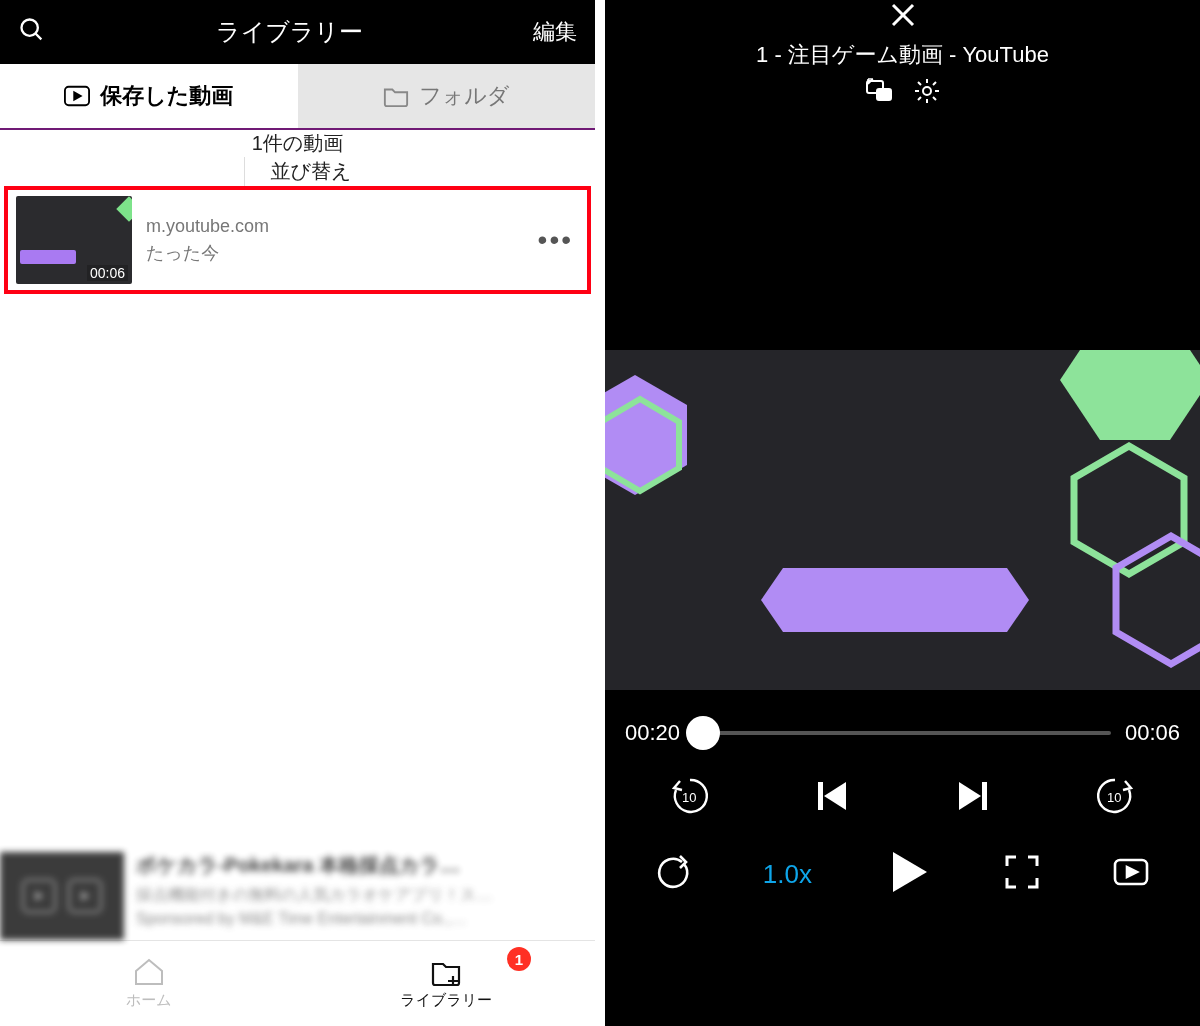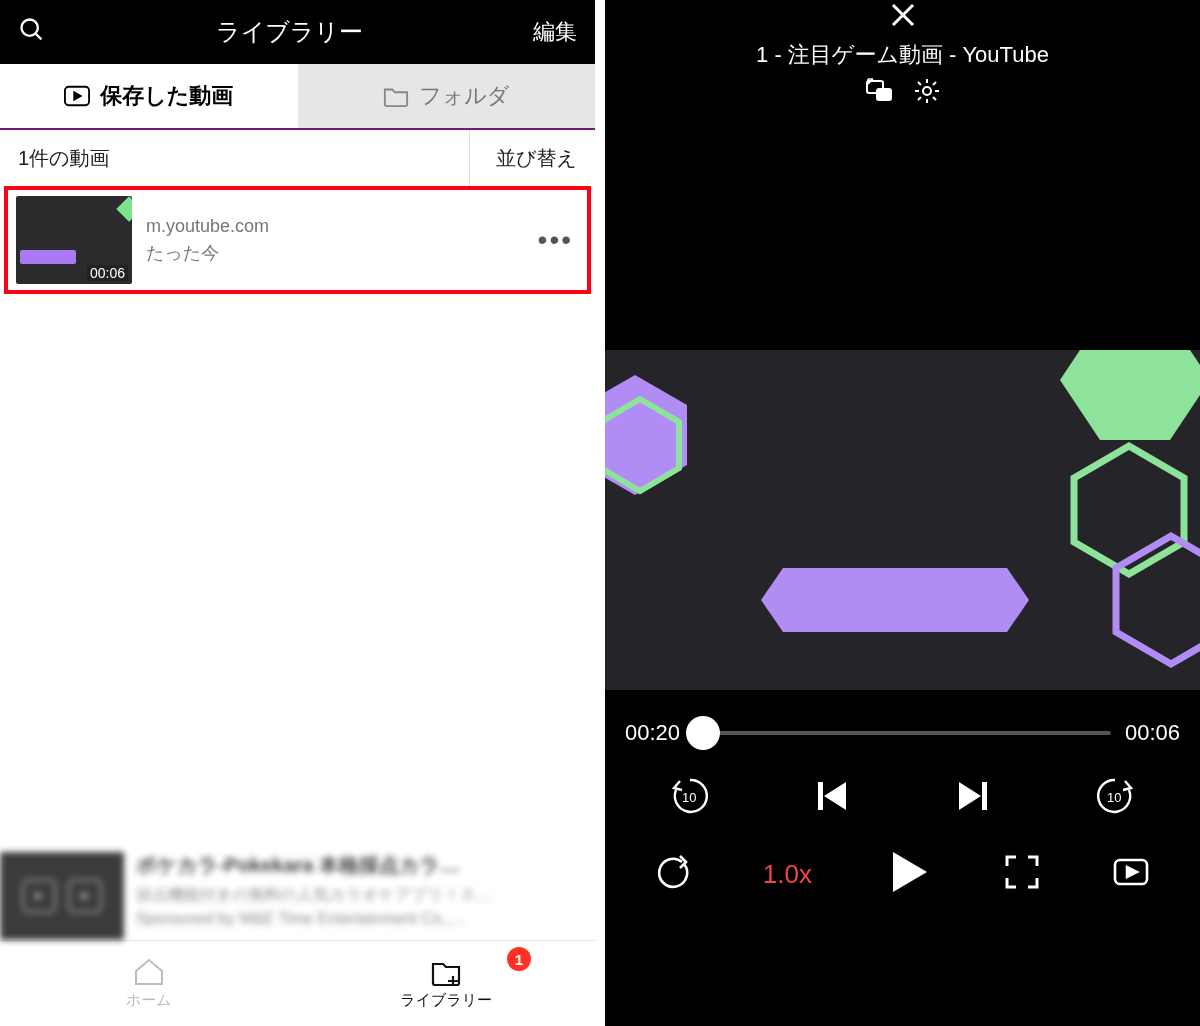--- a/index.html
+++ b/index.html
@@ -14,21 +14,21 @@
   .lib-header .title { font-size: 24px; font-weight: 400; }
   .lib-header .edit { font-size: 22px; }
   .search-icon svg { width: 28px; height: 28px; }
 
   .tabs { display: flex; height: 66px; border-bottom: 2px solid #701a75; }
   .tab { flex: 1; display: flex; align-items: center; justify-content: center; gap: 10px; font-size: 22px; }
   .tab.active { background: #fff; color: #000; font-weight: 600; }
   .tab.inactive { background: #e6e6e6; color: #777; }
   .tab svg { width: 26px; height: 22px; }
 
-  .list-header { display: flex; align-items: center; justify-content: space-between; height: 56px; padding: 0 18px; font-size: 20px; color: #222; }
+  .list-header { display: flex; align-items: center; justify-content: space-between; height: 56px; padding: 0 18px; font-size: 20px; color: #222; flex-direction: column; }
   .sort { color: #222; border-left: 1px solid #ddd; padding-left: 26px; height: 100%; display:flex; align-items:center;}
 
   .video-item { border: 4px solid #ff0014; margin: 0 4px; padding: 6px 8px; display: flex; align-items: center; gap: 14px; }
   .thumb { width: 116px; height: 88px; background: #2b2b2e; position: relative; border-radius: 2px; overflow:hidden;}
   .thumb .chip { position:absolute; top:4px; right:-6px; width:18px; height:18px; background:#7de38a; transform: rotate(45deg); }
   .thumb .prog { position:absolute; left:4px; bottom:20px; width:56px; height:14px; background:#a97af2; border-radius:2px; }
   .thumb .dur { position:absolute; right:4px; bottom:3px; color:#fff; font-size:14px; background:rgba(0,0,0,.2); padding:0 3px;}
   .video-meta { flex:1; }
   .video-meta .vt { font-size: 24px; font-weight: 500; color:#111; margin-bottom:6px;}
   .video-meta .src { font-size: 18px; color:#777; margin-bottom:4px;}
@@ -64,21 +64,21 @@
   .hex svg { display:block; }
 
   .progress-row { display:flex; align-items:center; gap:14px; padding: 30px 20px 10px 20px; color:#fff; font-size:22px; }
   .progress-bar { flex:1; height:4px; background:#555; position:relative; border-radius:2px;}
   .progress-bar .knob { position:absolute; left:0; top:50%; width:34px; height:34px; background:#fff; border-radius:50%; transform:translate(-8px,-50%);}
 
   .controls-row { display:flex; align-items:center; justify-content:space-around; padding: 18px 14px; color:#fff; }
   .controls-row svg { width:44px; height:44px; }
   .controls-row2 { display:flex; align-items:center; justify-content:space-around; padding: 6px 14px 20px 14px; color:#fff; }
   .controls-row2 svg { width:40px; height:40px; }
-  .speed { font-size:26px; color:#ef4444;}
+  .speed { font-size:26px; color:#0ea5e9;}
   .play-btn svg { width:52px; height:52px; }
 
 </style>
 </head>
 <body>
 
 <div class="pane left">
 
   <div class="lib-header">
     <span class="search-icon">

